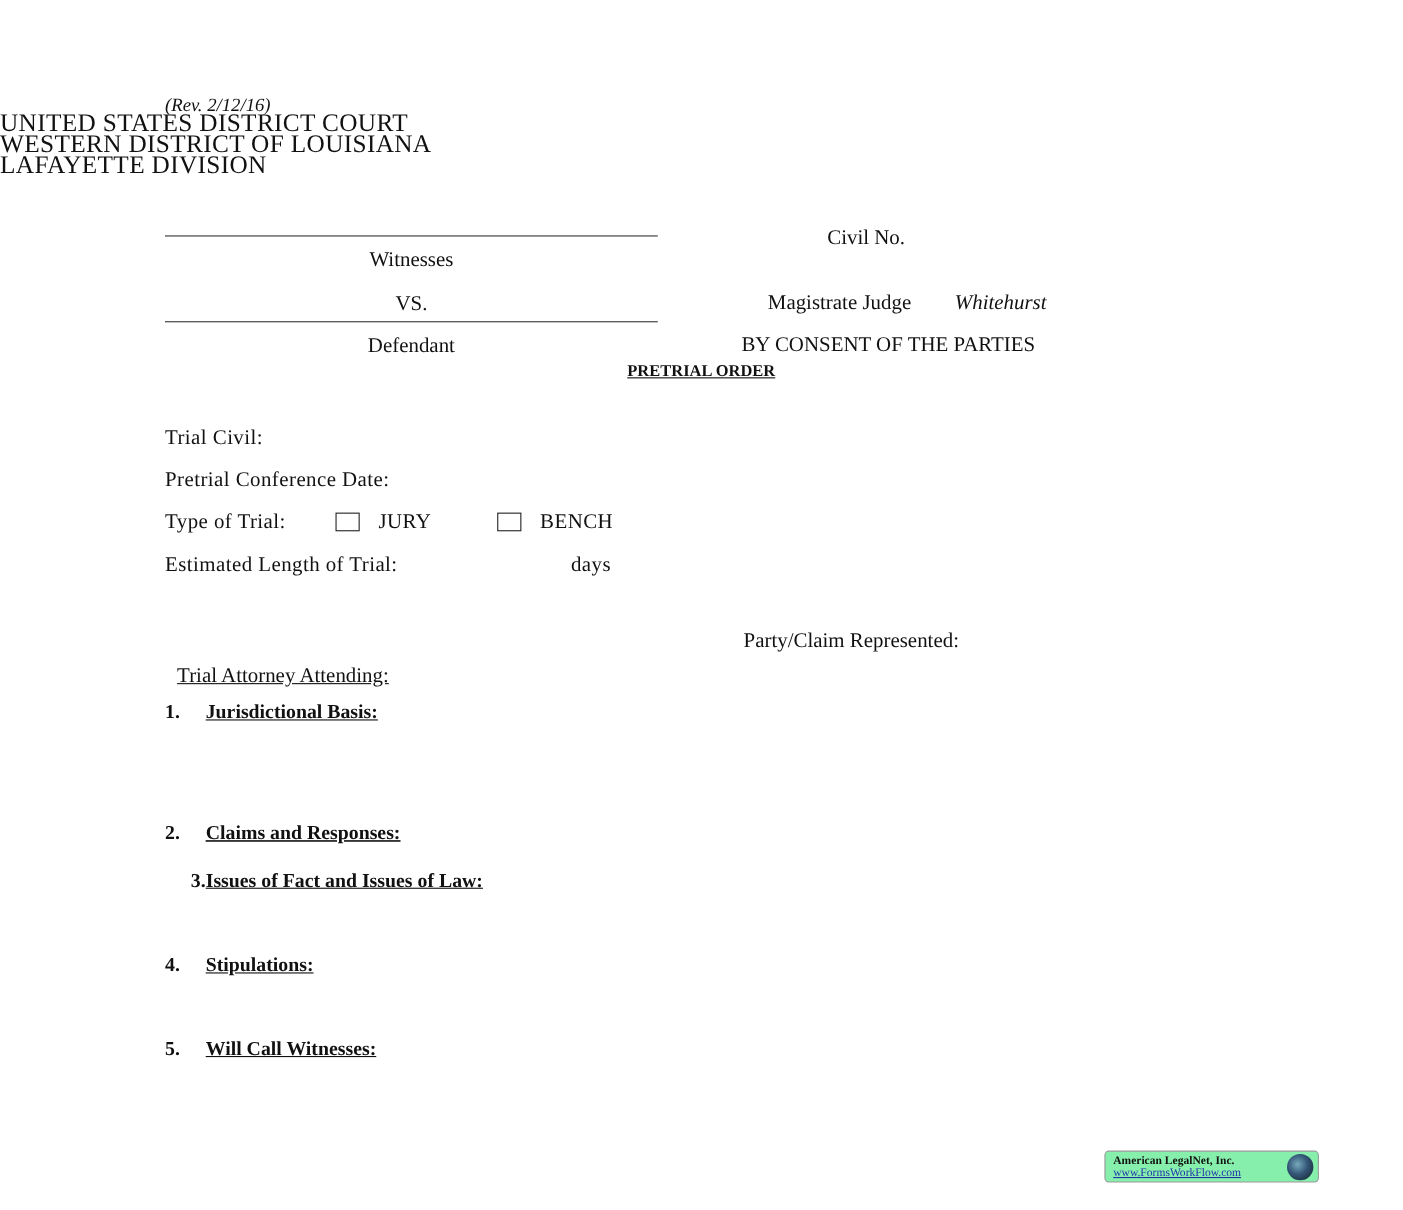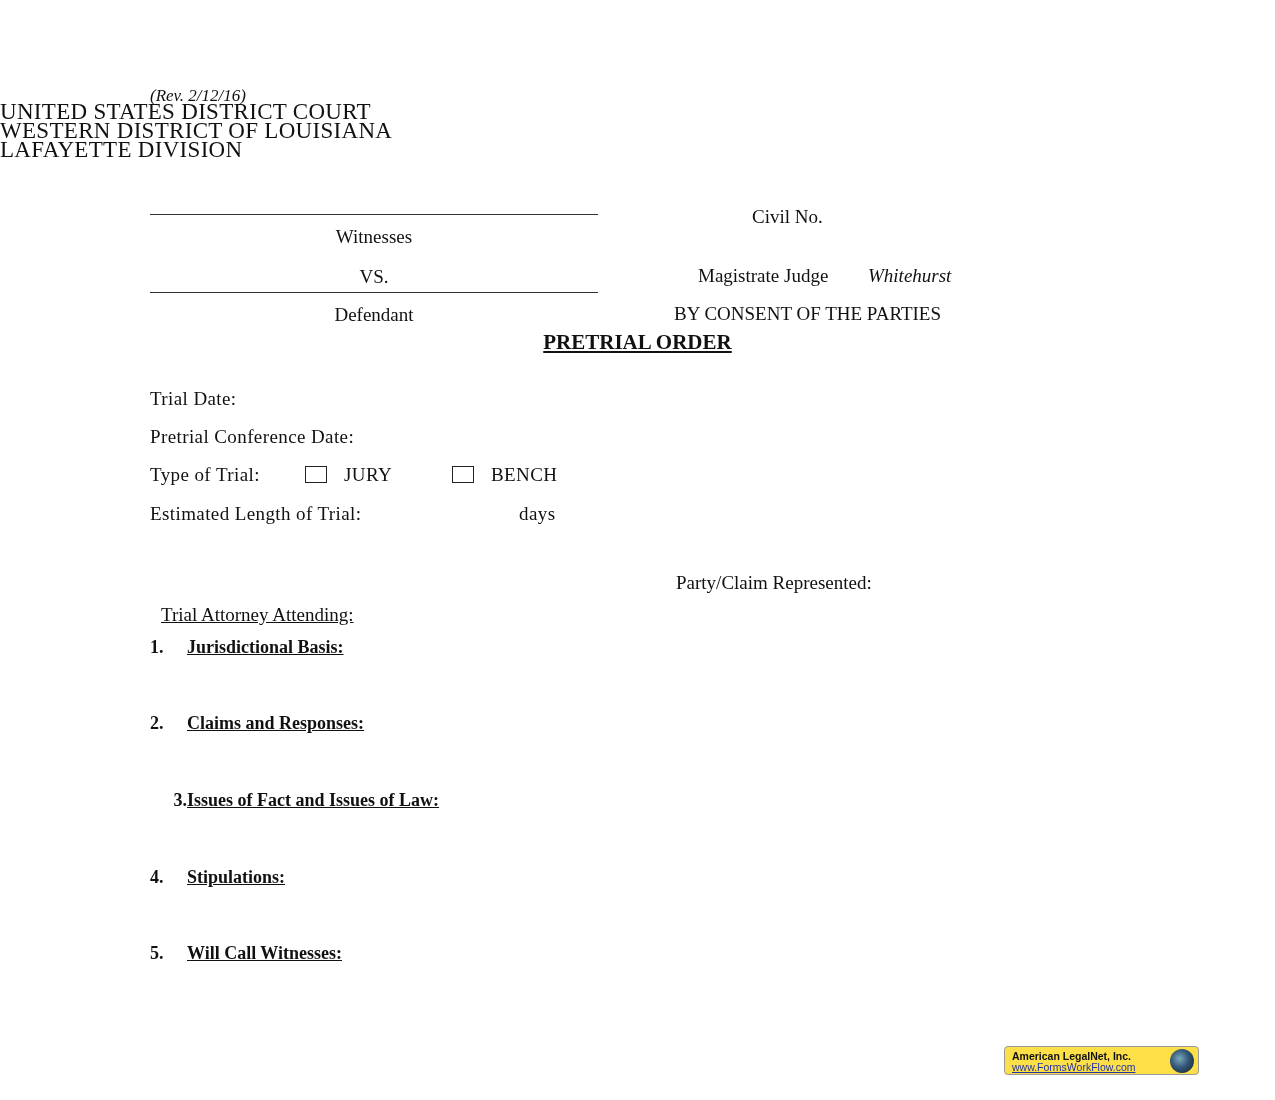--- a/index.html
+++ b/index.html
@@ -7,31 +7,31 @@
       width: 1275px; height: 1100px; position: relative; overflow: hidden;
       font-family: "Liberation Serif", "DejaVu Serif", serif; color: #111;
     }
     .abs { position: absolute; white-space: nowrap; }
     .rev { left: 150px; top: 86px; font-size: 17px; font-style: italic; }
     .court { left: 0; width: 1020px; text-align: left; font-size: 23px; letter-spacing: 0.3px; }
     .c1 { top: 99px; } .c2 { top: 118px; } .c3 { top: 137px; }
     .line { position: absolute; left: 150px; width: 448px; height: 0; border-top: 1px solid #333; }
     .txt { font-size: 19px; margin-top: 12px; }
     .center-col { left: 150px; width: 448px; text-align: center; }
-    .title { left: 0; width: 1275px; text-align: center; top: 330px; font-size: 21px; font-weight: bold; }
+    .title { left: 0; width: 1275px; text-align: center; top: 330px; font-size: 15px; font-weight: bold; }
     .title span { text-decoration: underline; }
     .field { left: 150px; font-size: 19px; letter-spacing: 0.4px; }
     .checkbox { display: inline-block; width: 22px; height: 17px; border: 1.5px solid #222; vertical-align: -2px; box-sizing: border-box; }
     .sec { left: 150px; font-size: 18px; font-weight: bold; }
     .sec .num { display: inline-block; width: 37px; }
     .sec .lbl { text-decoration: underline; }
     .badge {
       position: absolute; left: 1004px; top: 1046px; width: 195px; height: 29px;
-      border: 1px solid #999; border-radius: 4px; background: #fde047;
-      box-sizing: border-box; font-family: Liberation Sans, sans-serif;
+      border: 1px solid #999; border-radius: 4px; background: #86efac;
+      box-sizing: border-box; font-family: Liberation Serif, serif;
     }
     .badge .b1 { position: absolute; left: 7px; top: 3px; font-size: 10.5px; font-weight: bold; }
     .badge .b2 { position: absolute; left: 7px; top: 14px; font-size: 10.5px; color: #2233aa; text-decoration: underline; }
     .badge .globe {
       position: absolute; right: 4px; top: 2px; width: 24px; height: 24px; border-radius: 50%;
       background: radial-gradient(circle at 40% 40%, #7ab 0%, #357 45%, #122 100%);
     }
   </style>
 </head>
 <body>
@@ -47,35 +47,35 @@
 <div class="line" style="top:292px;"></div>
 <div class="abs txt center-col" style="top:292px;">Defendant</div>
 
 <div class="abs txt" style="left:752px; top:194px;">Civil No.</div>
 <div class="abs txt" style="left:698px; top:253px;">Magistrate Judge</div>
 <div class="abs txt" style="left:868px; top:253px;font-style:italic;">Whitehurst</div>
 <div class="abs txt" style="left:674px; top:291px;">BY CONSENT OF THE PARTIES</div>
 
 <div class="abs title"><span>PRETRIAL ORDER</span></div>
 
-<div class="abs field" style="top:388px;">Trial Date:</div>
+<div class="abs field" style="top:388px;">Trial Civil:</div>
 <div class="abs field" style="top:426px;">Pretrial Conference Date:</div>
 <div class="abs field" style="top:464px;">Type of Trial:</div>
 <div class="abs" style="left:305px; top:466px;"><span class="checkbox"></span></div>
 <div class="abs field" style="left:344px; top:464px;">JURY</div>
 <div class="abs" style="left:452px; top:466px;"><span class="checkbox"></span></div>
 <div class="abs field" style="left:491px; top:464px;">BENCH</div>
 <div class="abs field" style="top:503px;">Estimated Length of Trial:</div>
 <div class="abs field" style="left:519px; top:503px;">days</div>
 
 <div class="abs txt" style="left:161px; top:592px;text-decoration:underline;">Trial Attorney Attending:</div>
 <div class="abs txt" style="left:676px; top:560px;">Party/Claim Represented:</div>
 
 <div class="abs sec" style="top:637px;"><span class="num">1.</span><span class="lbl">Jurisdictional Basis:</span></div>
-<div class="abs sec" style="top:713px;text-decoration:underline;"><span class="num">2.</span><span class="lbl">Claims and Responses:</span></div>
+<div class="abs sec" style="top:747px;text-decoration:underline;"><span class="num">2.</span><span class="lbl">Claims and Responses:</span></div>
 <div class="abs sec" style="top:790px;text-align:right;"><span class="num">3.</span><span class="lbl">Issues of Fact and Issues of Law:</span></div>
 <div class="abs sec" style="top:867px;"><span class="num">4.</span><span class="lbl">Stipulations:</span></div>
 <div class="abs sec" style="top:943px;"><span class="num">5.</span><span class="lbl">Will Call Witnesses:</span></div>
 
 <div class="badge">
   <span class="b1">American LegalNet, Inc.</span>
   <span class="b2">www.FormsWorkFlow.com</span>
   <span class="globe"></span>
 </div>
 

